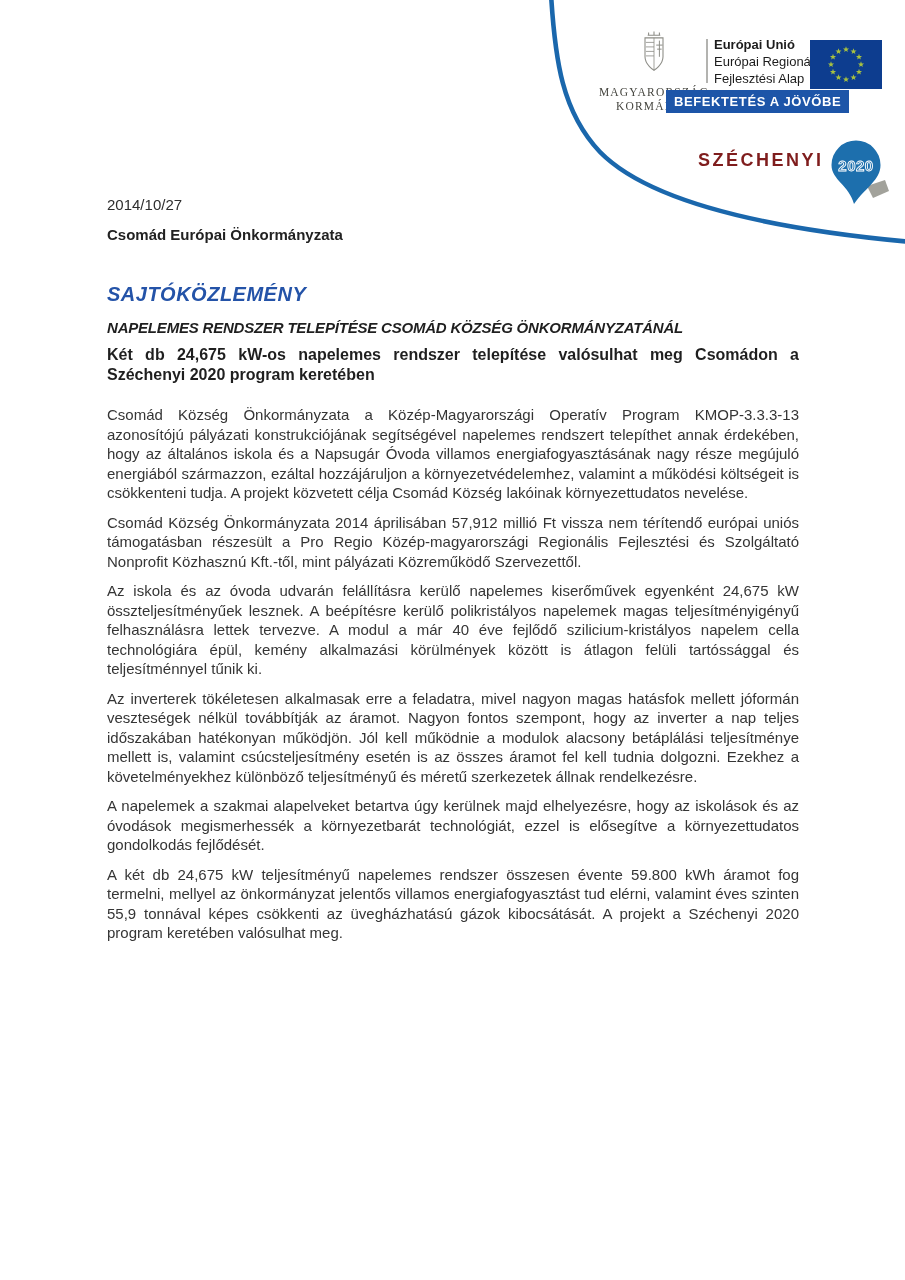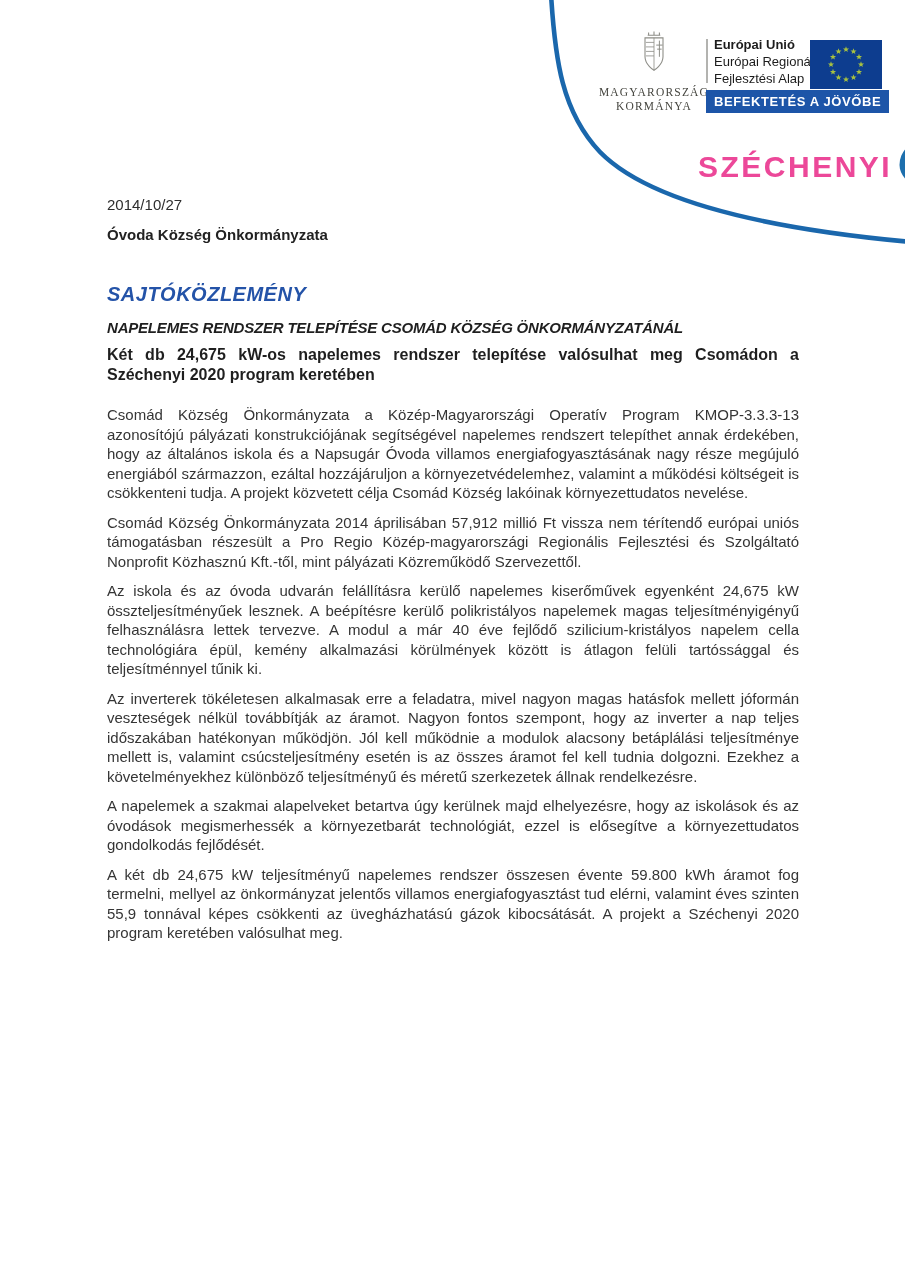--- a/index.html
+++ b/index.html
@@ -21,30 +21,30 @@
     margin-top:3px;
     font-family:"Liberation Serif",serif;
     font-size:11.5px;line-height:14px;letter-spacing:1.2px;
     color:#45453f;white-space:nowrap;
   }
   .eu-sep{position:absolute;left:706px;top:39px;width:2px;height:44px;background:#b3b3b0;}
   .eu-text{position:absolute;left:714px;top:36px;font-size:13px;line-height:17px;color:#1c1c1c;}
   .eu-text .b{font-weight:bold;}
   .eu-flag{position:absolute;left:810px;top:40px;}
   .banner{
-    position:absolute;left:706px;top:90px;
+    position:absolute;left:666px;top:90px;
     height:23px;line-height:23px;padding:0 8px;
     background:#1d55a8;color:#ffffff;
     font-size:13px;font-weight:bold;letter-spacing:0.6px;
     white-space:nowrap;
   }
   .szechenyi{position:absolute;left:698px;top:138px;display:flex;align-items:flex-start;}
   .sz-word{
     margin-top:12px;
-    font-size:30px;font-weight:bold;letter-spacing:2.5px;color:#ec4899;
+    font-size:18px;font-weight:bold;letter-spacing:2.5px;color:#7f1d1d;
     white-space:nowrap;
   }
   .sz-pin{margin-left:5px;}
 
   
   .content{position:absolute;left:107px;top:0;width:692px;}
   .date{margin:196px 0 0 0;font-size:15px;color:#2e2e2e;}
   .org{margin:13px 0 0 0;font-size:15px;font-weight:bold;color:#222222;}
   .title{
     margin:40px 0 0 0;
@@ -123,21 +123,21 @@
     <span class="sz-word">SZÉCHENYI</span>
     <svg class="sz-pin" width="60" height="70" viewBox="0 0 60 70" aria-hidden="true">
       <path d="M38 48 L56 42 L60 53 L44 60 Z" fill="#a2a29b"></path>
       <path d="M2.5 27 A24.5 24.5 0 1 1 51.5 27 C51.5 42 37 49 25 66 C20 47 2.5 42 2.5 27 Z" fill="#1d6fad"></path>
       <text x="27" y="33" text-anchor="middle" font-family="Liberation Sans, sans-serif" font-size="15" font-weight="bold" fill="none" stroke="#ffffff" stroke-width="0.9" letter-spacing="0.5">2020</text>
     </svg>
   </div>
 
   <div class="content">
     <p class="date">2014/10/27</p>
-    <p class="org">Óvoda Község Önkormányzata</p>
+    <p class="org">Csomád Európai Önkormányzata</p>
 
     <h1 class="title">SAJTÓKÖZLEMÉNY</h1>
     <h2 class="subtitle">NAPELEMES RENDSZER TELEPÍTÉSE CSOMÁD KÖZSÉG ÖNKORMÁNYZATÁNÁL</h2>
     <p class="lead">Két db 24,675 kW-os napelemes rendszer telepítése valósulhat meg Csomádon a Széchenyi 2020 program keretében</p>
 
     <div class="body-copy">
       <p>Csomád Község Önkormányzata a Közép-Magyarországi Operatív Program KMOP-3.3.3-13 azonosítójú pályázati konstrukciójának segítségével napelemes rendszert telepíthet annak érdekében, hogy az általános iskola és a Napsugár Óvoda villamos energiafogyasztásának nagy része megújuló energiából származzon, ezáltal hozzájáruljon a környezetvédelemhez, valamint a működési költségeit is csökkenteni tudja. A projekt közvetett célja Csomád Község lakóinak környezettudatos nevelése.</p>
       <p>Csomád Község Önkormányzata 2014 áprilisában 57,912 millió Ft vissza nem térítendő európai uniós támogatásban részesült a Pro Regio Közép-magyarországi Regionális Fejlesztési és Szolgáltató Nonprofit Közhasznú Kft.-től, mint pályázati Közreműködő Szervezettől.</p>
       <p>Az iskola és az óvoda udvarán felállításra kerülő napelemes kiserőművek egyenként 24,675 kW összteljesítményűek lesznek. A beépítésre kerülő polikristályos napelemek magas teljesítményigényű felhasználásra lettek tervezve. A modul a már 40 éve fejlődő szilicium-kristályos napelem cella technológiára épül, kemény alkalmazási körülmények között is átlagon felüli tartóssággal és teljesítménnyel tűnik ki.</p>
       <p>Az inverterek tökéletesen alkalmasak erre a feladatra, mivel nagyon magas hatásfok mellett jóformán veszteségek nélkül továbbítják az áramot. Nagyon fontos szempont, hogy az inverter a nap teljes időszakában hatékonyan működjön. Jól kell működnie a modulok alacsony betáplálási teljesítménye mellett is, valamint csúcsteljesítmény esetén is az összes áramot fel kell tudnia dolgozni. Ezekhez a követelményekhez különböző teljesítményű és méretű szerkezetek állnak rendelkezésre.</p>

